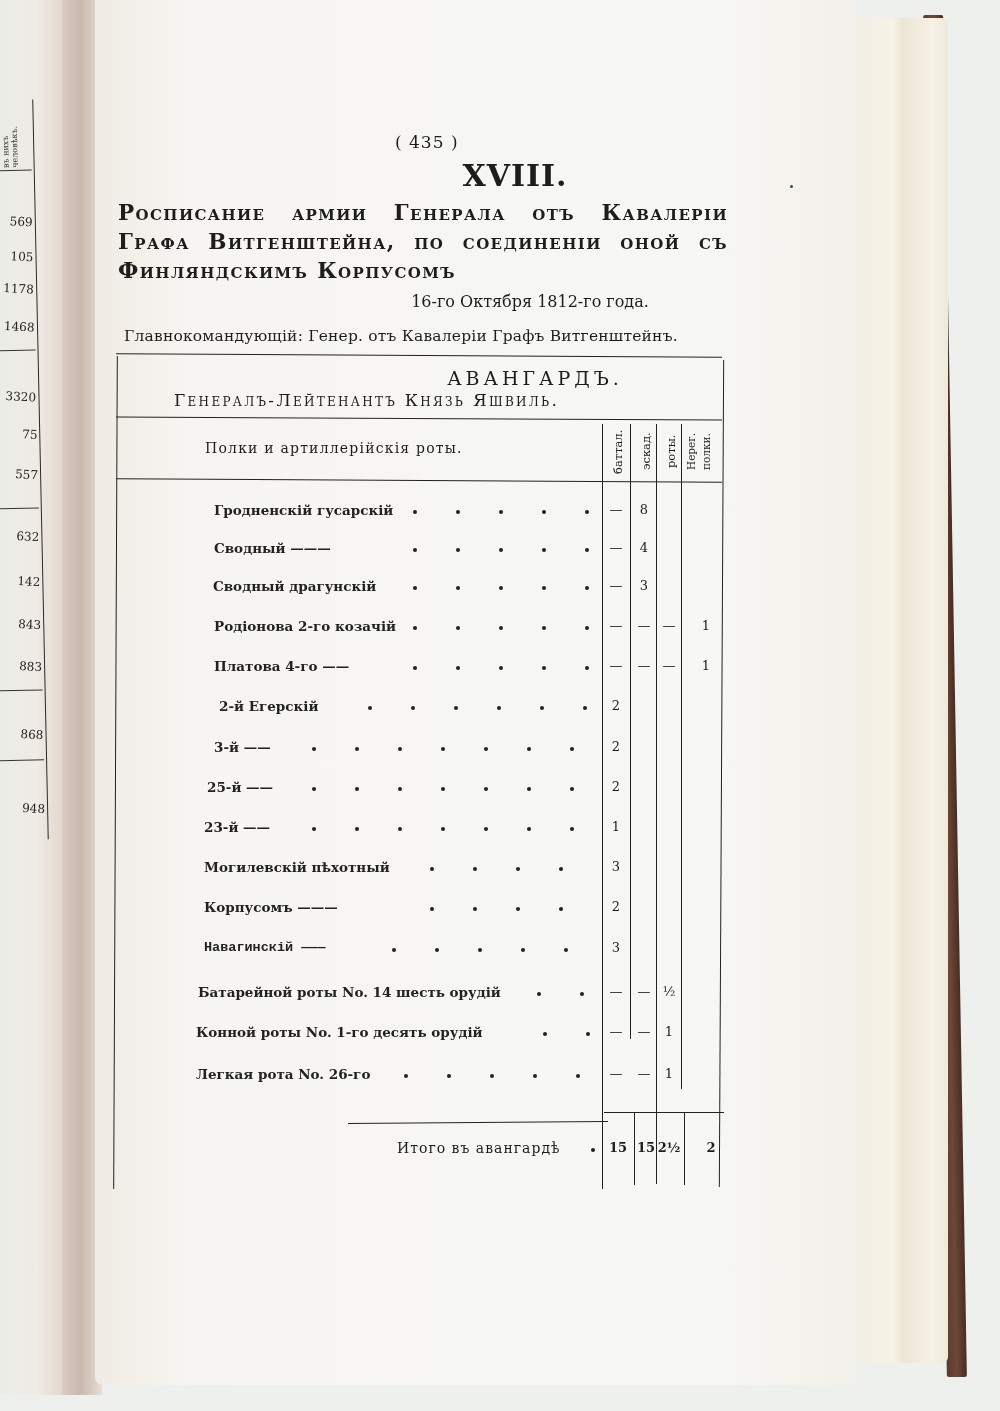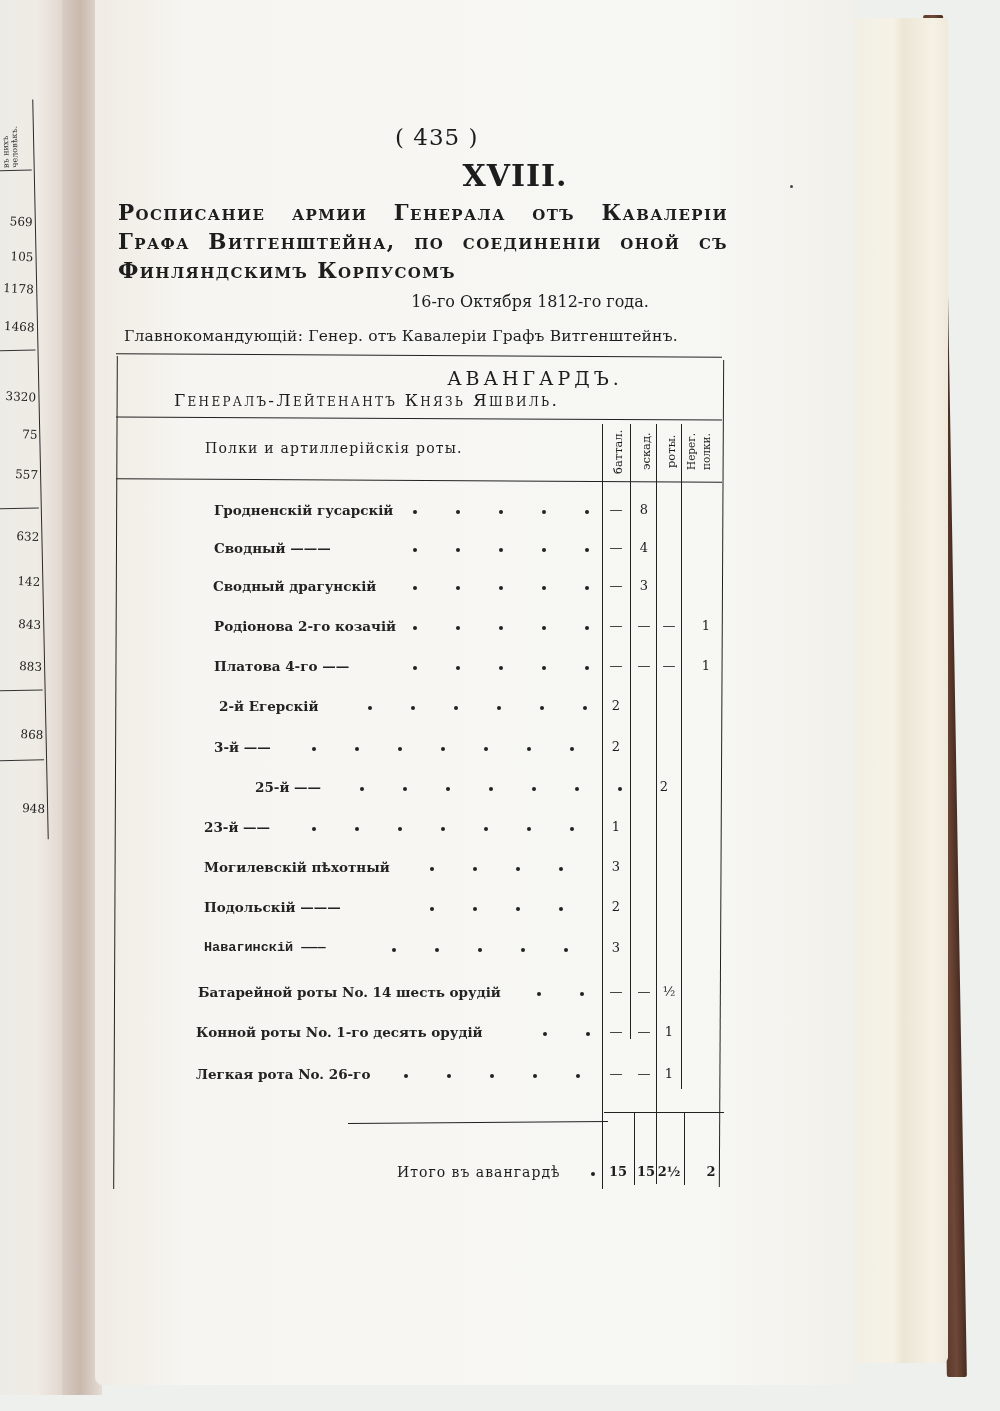--- a/index.html
+++ b/index.html
@@ -46,21 +46,21 @@
   }
   .cover-edge {
     position:absolute; left:935px; top:15px; width:20px; height:1362px;
     background:linear-gradient(90deg,#5b3a2c,#6e4838 50%,#4a2c20);
     border-radius:2px;
     transform:skewX(1deg);
   }
   .bg-dot { position:absolute; width:3px; height:3px; border-radius:50%; background:#444; }
 
   .page-number {
-    position:absolute; left:395px; top:124px; font-size:23px; letter-spacing:1px;
+    position:absolute; left:395px; top:132px; font-size:17px; letter-spacing:1px;
   }
   .section-numeral {
     position:absolute; left:0; right:0; top:158px; text-align:center;
     padding-left:30px;
     font-size:30px; font-weight:bold; letter-spacing:1px;
   }
   .title {
     position:absolute; left:118px; width:610px; top:198px;
     font-size:21.5px; font-weight:bold; line-height:29px;
     letter-spacing:1.4px; font-variant:small-caps; text-align:justify;
@@ -208,37 +208,37 @@
 <div class="row" style="top:698px;padding-left:28px;">
   <span class="row-name" style="left:219px;">2-й Егерскій</span>
   <span class="dots" style="left:368px;"><i class="dot"></i><i class="dot"></i><i class="dot"></i><i class="dot"></i><i class="dot"></i><i class="dot"></i></span>
   <span class="cell" style="left:603px;">2</span>
 </div>
 <div class="row" style="top:739px;padding-left:45px;">
   <span class="row-name" style="left:214px;">3-й ——</span>
   <span class="dots" style="left:312px;"><i class="dot"></i><i class="dot"></i><i class="dot"></i><i class="dot"></i><i class="dot"></i><i class="dot"></i><i class="dot"></i></span>
   <span class="cell" style="left:603px;">2</span>
 </div>
-<div class="row" style="top:779px;margin-left:48px;">
+<div class="row" style="top:779px;">
   <span class="row-name" style="left:207px;">25-й ——</span>
   <span class="dots" style="left:312px;"><i class="dot"></i><i class="dot"></i><i class="dot"></i><i class="dot"></i><i class="dot"></i><i class="dot"></i><i class="dot"></i></span>
   <span class="cell" style="left:603px;">2</span>
 </div>
 <div class="row" style="top:819px;">
   <span class="row-name" style="left:204px;">23-й ——</span>
   <span class="dots" style="left:312px;"><i class="dot"></i><i class="dot"></i><i class="dot"></i><i class="dot"></i><i class="dot"></i><i class="dot"></i><i class="dot"></i></span>
   <span class="cell" style="left:603px;">1</span>
 </div>
 <div class="row" style="top:859px;">
   <span class="row-name" style="left:204px;">Могилевскій пѣхотный</span>
   <span class="dots" style="left:430px;"><i class="dot"></i><i class="dot"></i><i class="dot"></i><i class="dot"></i></span>
   <span class="cell" style="left:603px;">3</span>
 </div>
 <div class="row" style="top:899px;">
-  <span class="row-name" style="left:204px;">Подольскій ———</span>
+  <span class="row-name" style="left:204px;">Корпусомъ ———</span>
   <span class="dots" style="left:430px;"><i class="dot"></i><i class="dot"></i><i class="dot"></i><i class="dot"></i></span>
   <span class="cell" style="left:603px;">2</span>
 </div>
 <div class="row" style="top:940px;">
   <span class="row-name" style="left:204px;font-family:Liberation Mono, monospace;">Навагинскій ———</span>
   <span class="dots" style="left:392px;"><i class="dot"></i><i class="dot"></i><i class="dot"></i><i class="dot"></i><i class="dot"></i></span>
   <span class="cell" style="left:603px;">3</span>
 </div>
 <div class="row" style="top:984px;">
   <span class="row-name" style="left:198px;">Батарейной роты No. 14 шесть орудій</span>
@@ -257,20 +257,20 @@
 <div class="row" style="top:1066px;">
   <span class="row-name" style="left:196px;">Легкая рота No. 26-го</span>
   <span class="dots" style="left:404px;"><i class="dot"></i><i class="dot"></i><i class="dot"></i><i class="dot"></i><i class="dot"></i></span>
   <span class="cell" style="left:603px;">—</span>
   <span class="cell" style="left:631px;">—</span>
   <span class="cell" style="left:656px;">1</span>
 </div>
 
 <div class="total-rule-left"></div>
 <div class="total-rule-right"></div>
-<div class="row" style="top:1140px;margin-top:24px;">
+<div class="row" style="top:1140px;">
   <span class="total-label" style="top:0;">Итого въ авангардѣ</span>
   <span class="dots" style="left:591px;"><i class="dot"></i></span>
   <span class="cell" style="left:605px; font-weight:bold;">15</span>
   <span class="cell" style="left:633px; font-weight:bold;">15</span>
   <span class="cell" style="left:656px; font-weight:bold;">2½</span>
   <span class="cell" style="left:698px; font-weight:bold;">2</span>
 </div>
 
 </body></html>

